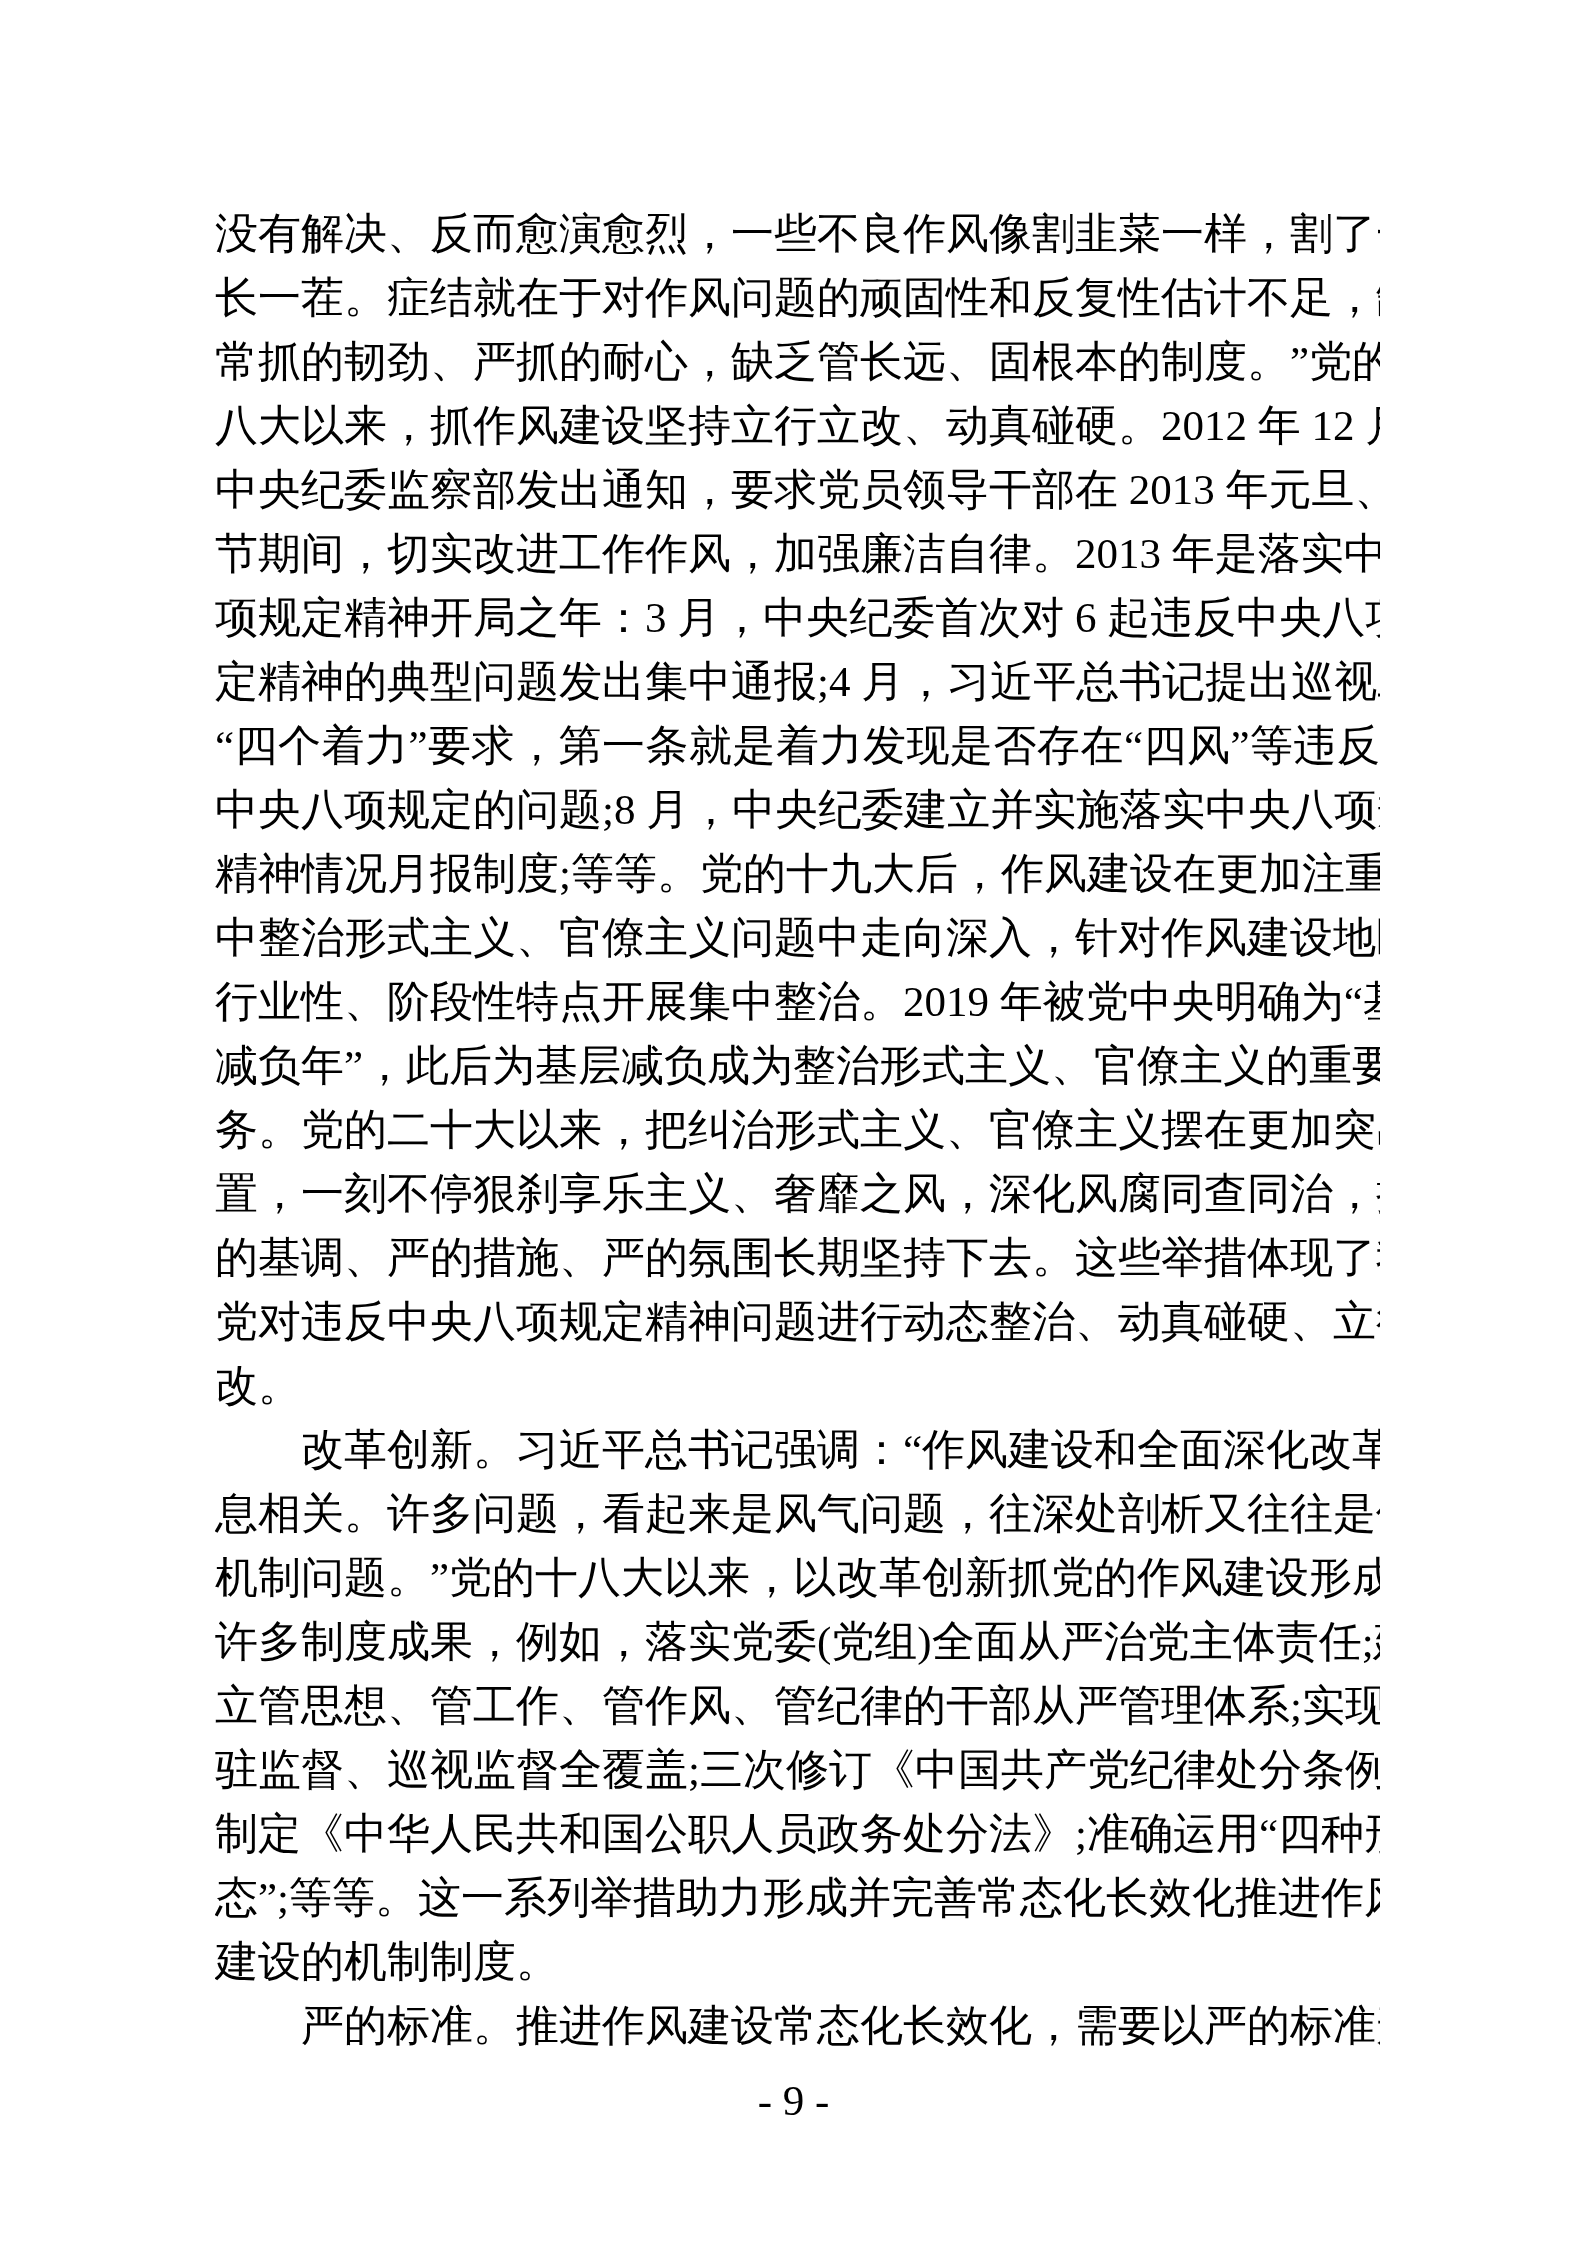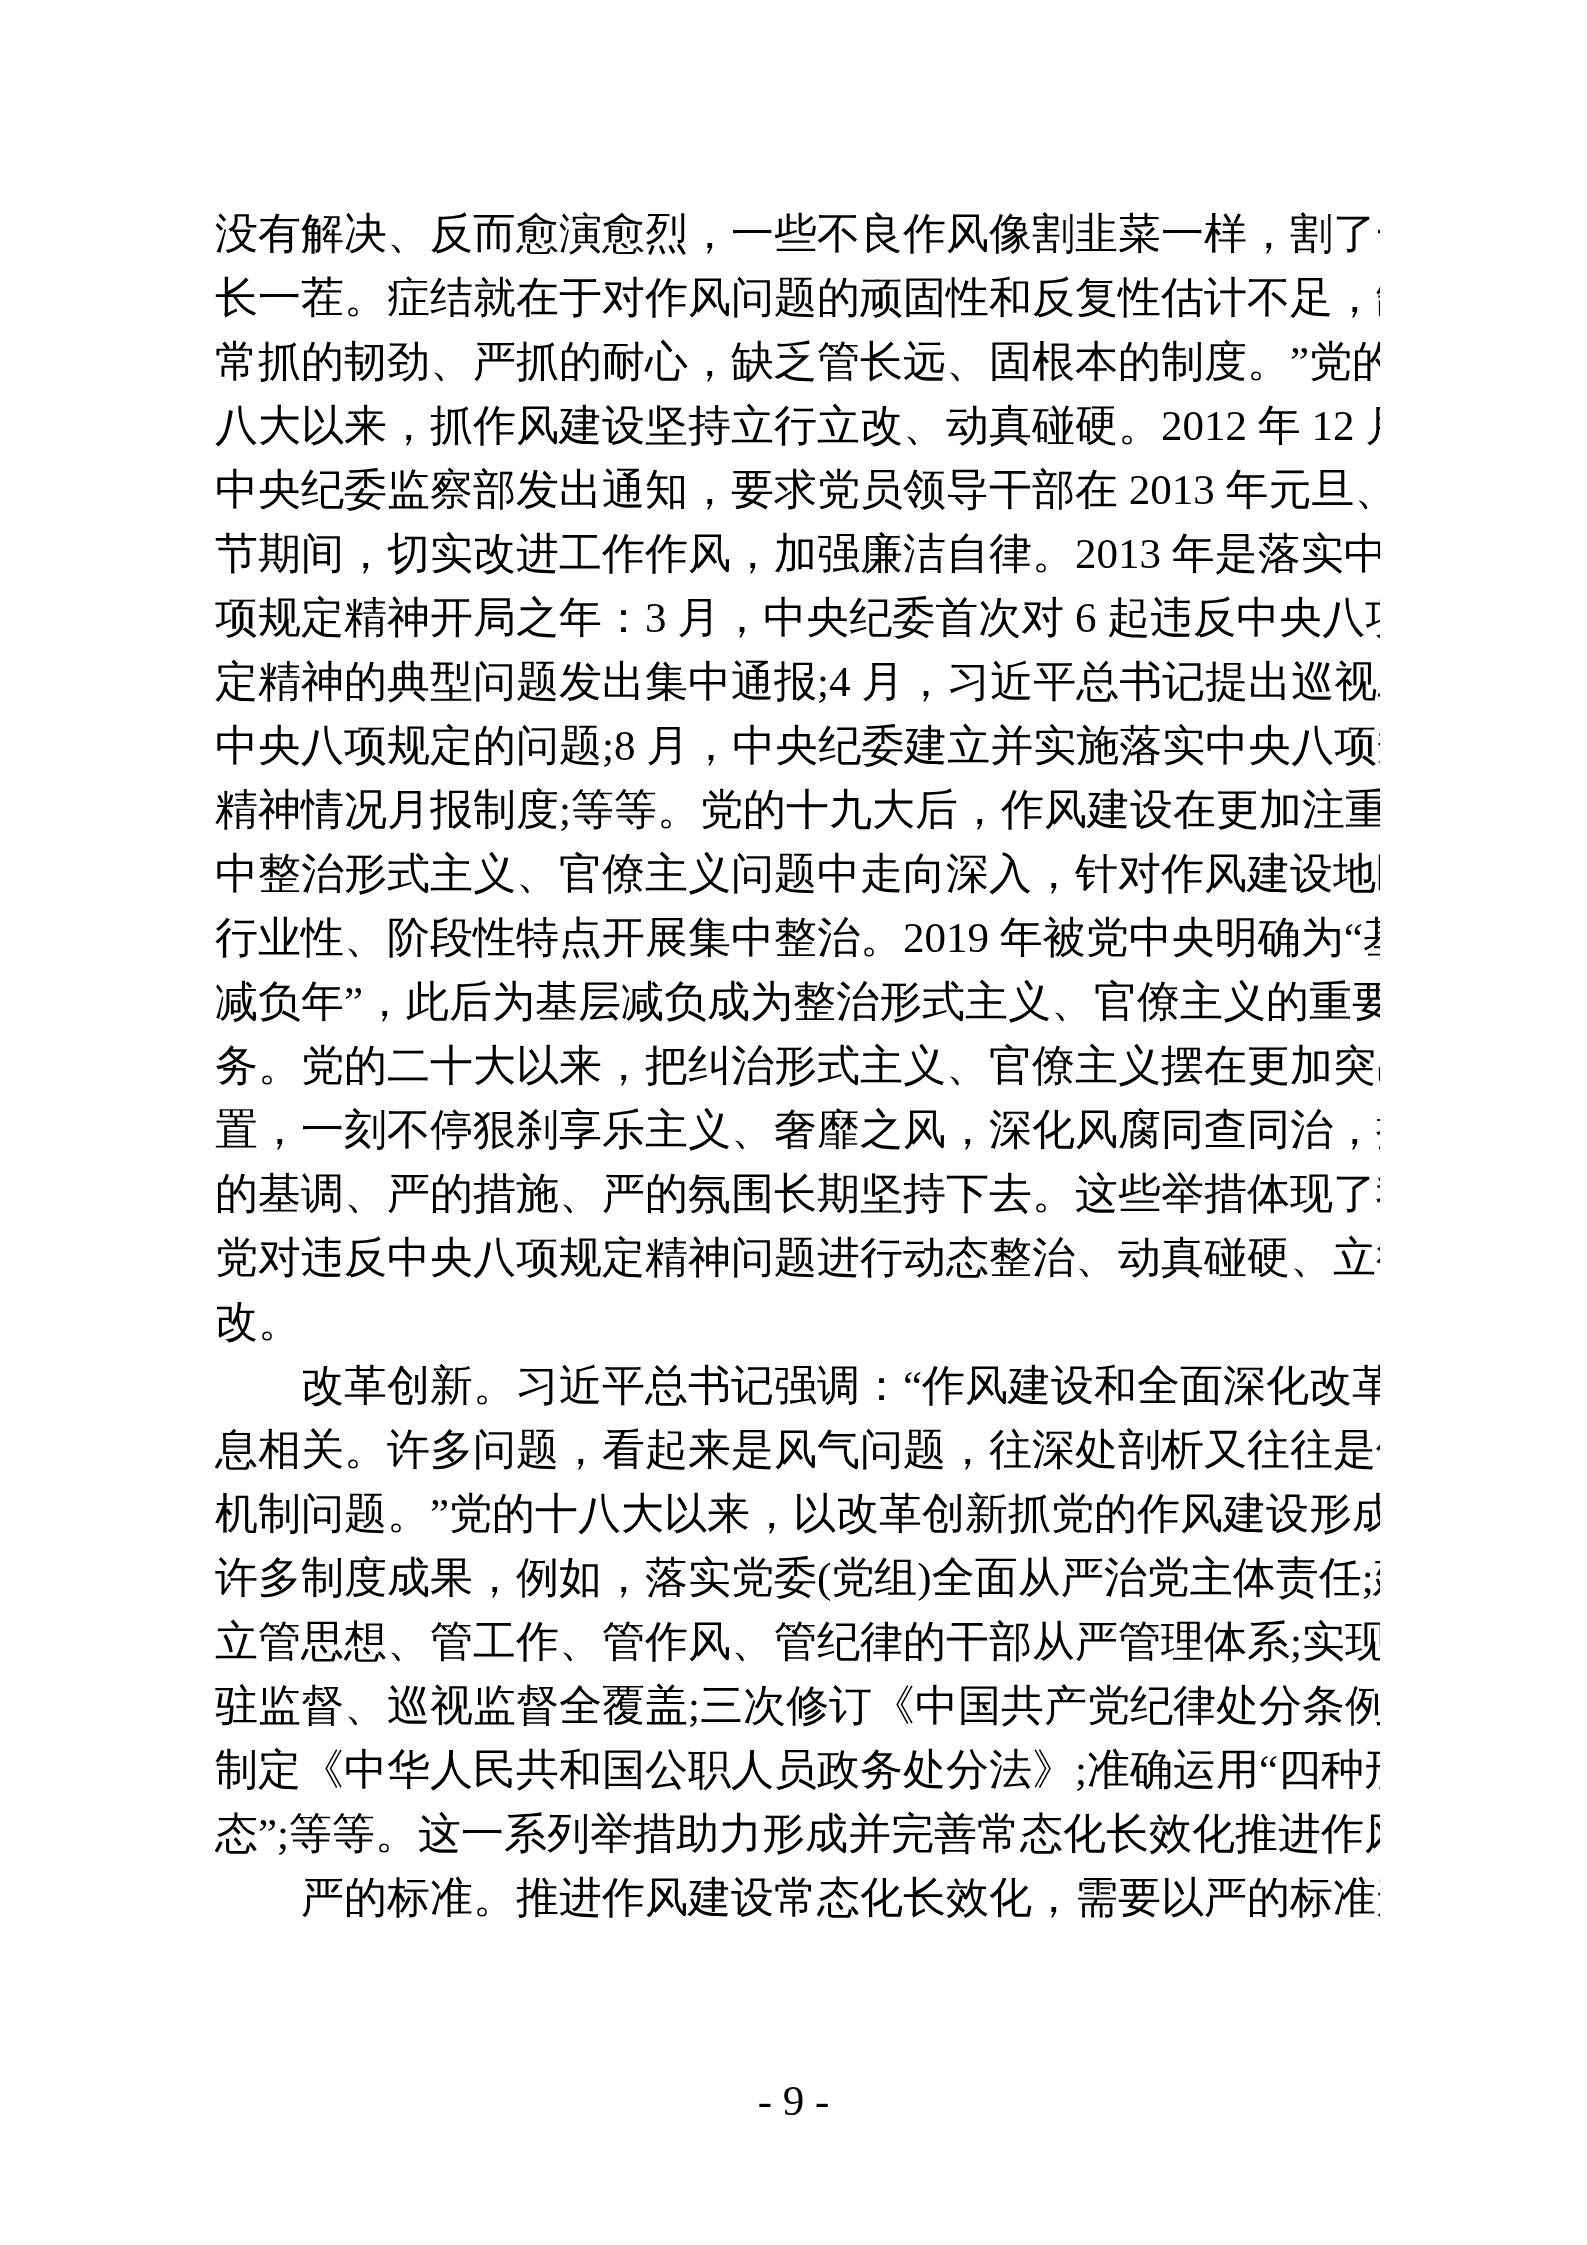--- a/index.html
+++ b/index.html
@@ -57,34 +57,36 @@
 <div class="page">
   <div class="text-block">
     <div class="line">没有解决、反而愈演愈烈，一些不良作风像割韭菜一样，割了一茬</div>
     <div class="line">长一茬。症结就在于对作风问题的顽固性和反复性估计不足，缺乏</div>
     <div class="line">常抓的韧劲、严抓的耐心，缺乏管长远、固根本的制度。”党的十</div>
     <div class="line">八大以来，抓作风建设坚持立行立改、动真碰硬。2012 年 12 月，</div>
     <div class="line">中央纪委监察部发出通知，要求党员领导干部在 2013 年元旦、春</div>
     <div class="line">节期间，切实改进工作作风，加强廉洁自律。2013 年是落实中央八</div>
     <div class="line">项规定精神开局之年：3 月，中央纪委首次对 6 起违反中央八项规</div>
     <div class="line">定精神的典型问题发出集中通报;4 月，习近平总书记提出巡视工作</div>
+    <div class="line">“四个着力”要求，第一条就是着力发现是否存在“四风”等违反</div>
     <div class="line">中央八项规定的问题;8 月，中央纪委建立并实施落实中央八项规定</div>
     <div class="line">精神情况月报制度;等等。党的十九大后，作风建设在更加注重集</div>
     <div class="line">中整治形式主义、官僚主义问题中走向深入，针对作风建设地区性、</div>
     <div class="line">行业性、阶段性特点开展集中整治。2019 年被党中央明确为“基层</div>
     <div class="line">减负年”，此后为基层减负成为整治形式主义、官僚主义的重要任</div>
     <div class="line">务。党的二十大以来，把纠治形式主义、官僚主义摆在更加突出位</div>
     <div class="line">置，一刻不停狠刹享乐主义、奢靡之风，深化风腐同查同治，把严</div>
     <div class="line">的基调、严的措施、严的氛围长期坚持下去。这些举措体现了我们</div>
     <div class="line">党对违反中央八项规定精神问题进行动态整治、动真碰硬、立行立</div>
     <div class="line para-end">改。</div>
     <div class="line indent">改革创新。习近平总书记强调：“作风建设和全面深化改革息</div>
     <div class="line">息相关。许多问题，看起来是风气问题，往深处剖析又往往是体制</div>
     <div class="line">机制问题。”党的十八大以来，以改革创新抓党的作风建设形成了</div>
     <div class="line">许多制度成果，例如，落实党委(党组)全面从严治党主体责任;建</div>
     <div class="line">立管思想、管工作、管作风、管纪律的干部从严管理体系;实现派</div>
     <div class="line">驻监督、巡视监督全覆盖;三次修订《中国共产党纪律处分条例》；</div>
     <div class="line">制定《中华人民共和国公职人员政务处分法》;准确运用“四种形</div>
     <div class="line">态”;等等。这一系列举措助力形成并完善常态化长效化推进作风</div>
+    <div class="line para-end">建设的机制制度。</div>
     <div class="line indent">严的标准。推进作风建设常态化长效化，需要以严的标准形成</div>
   </div>
   <div class="footer">- 9 -</div>
 </div>
 
 </body></html>

